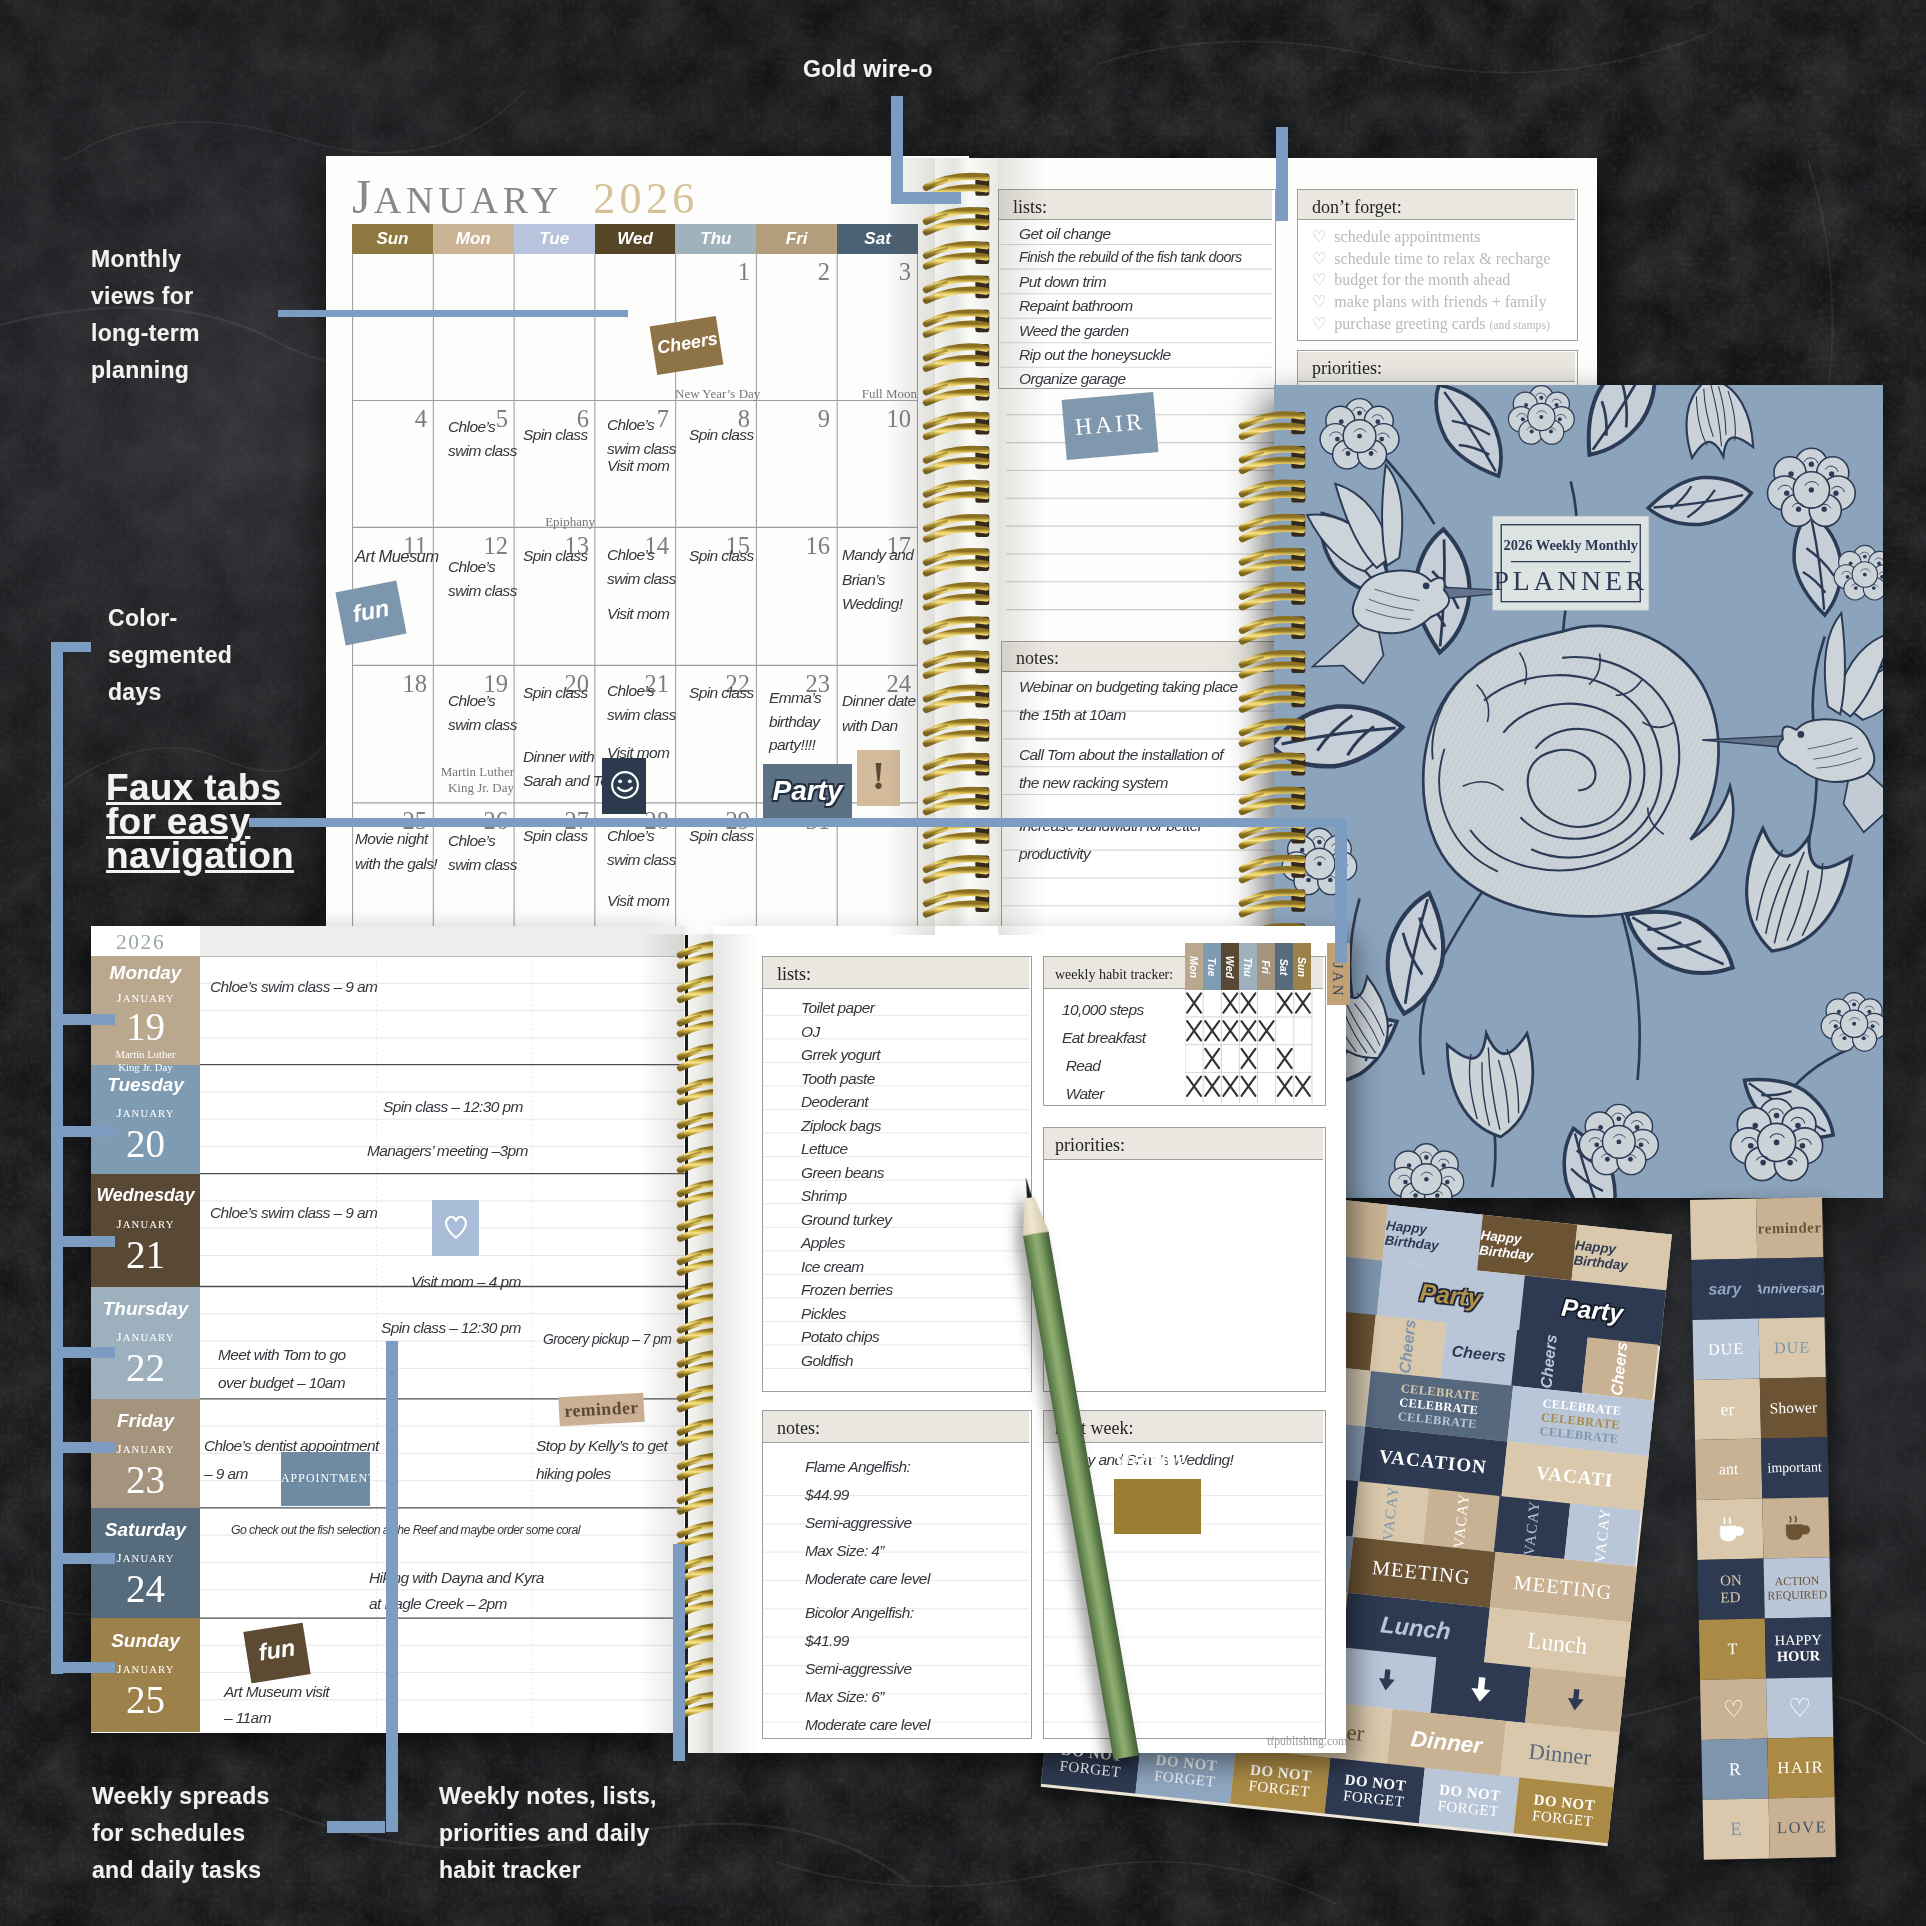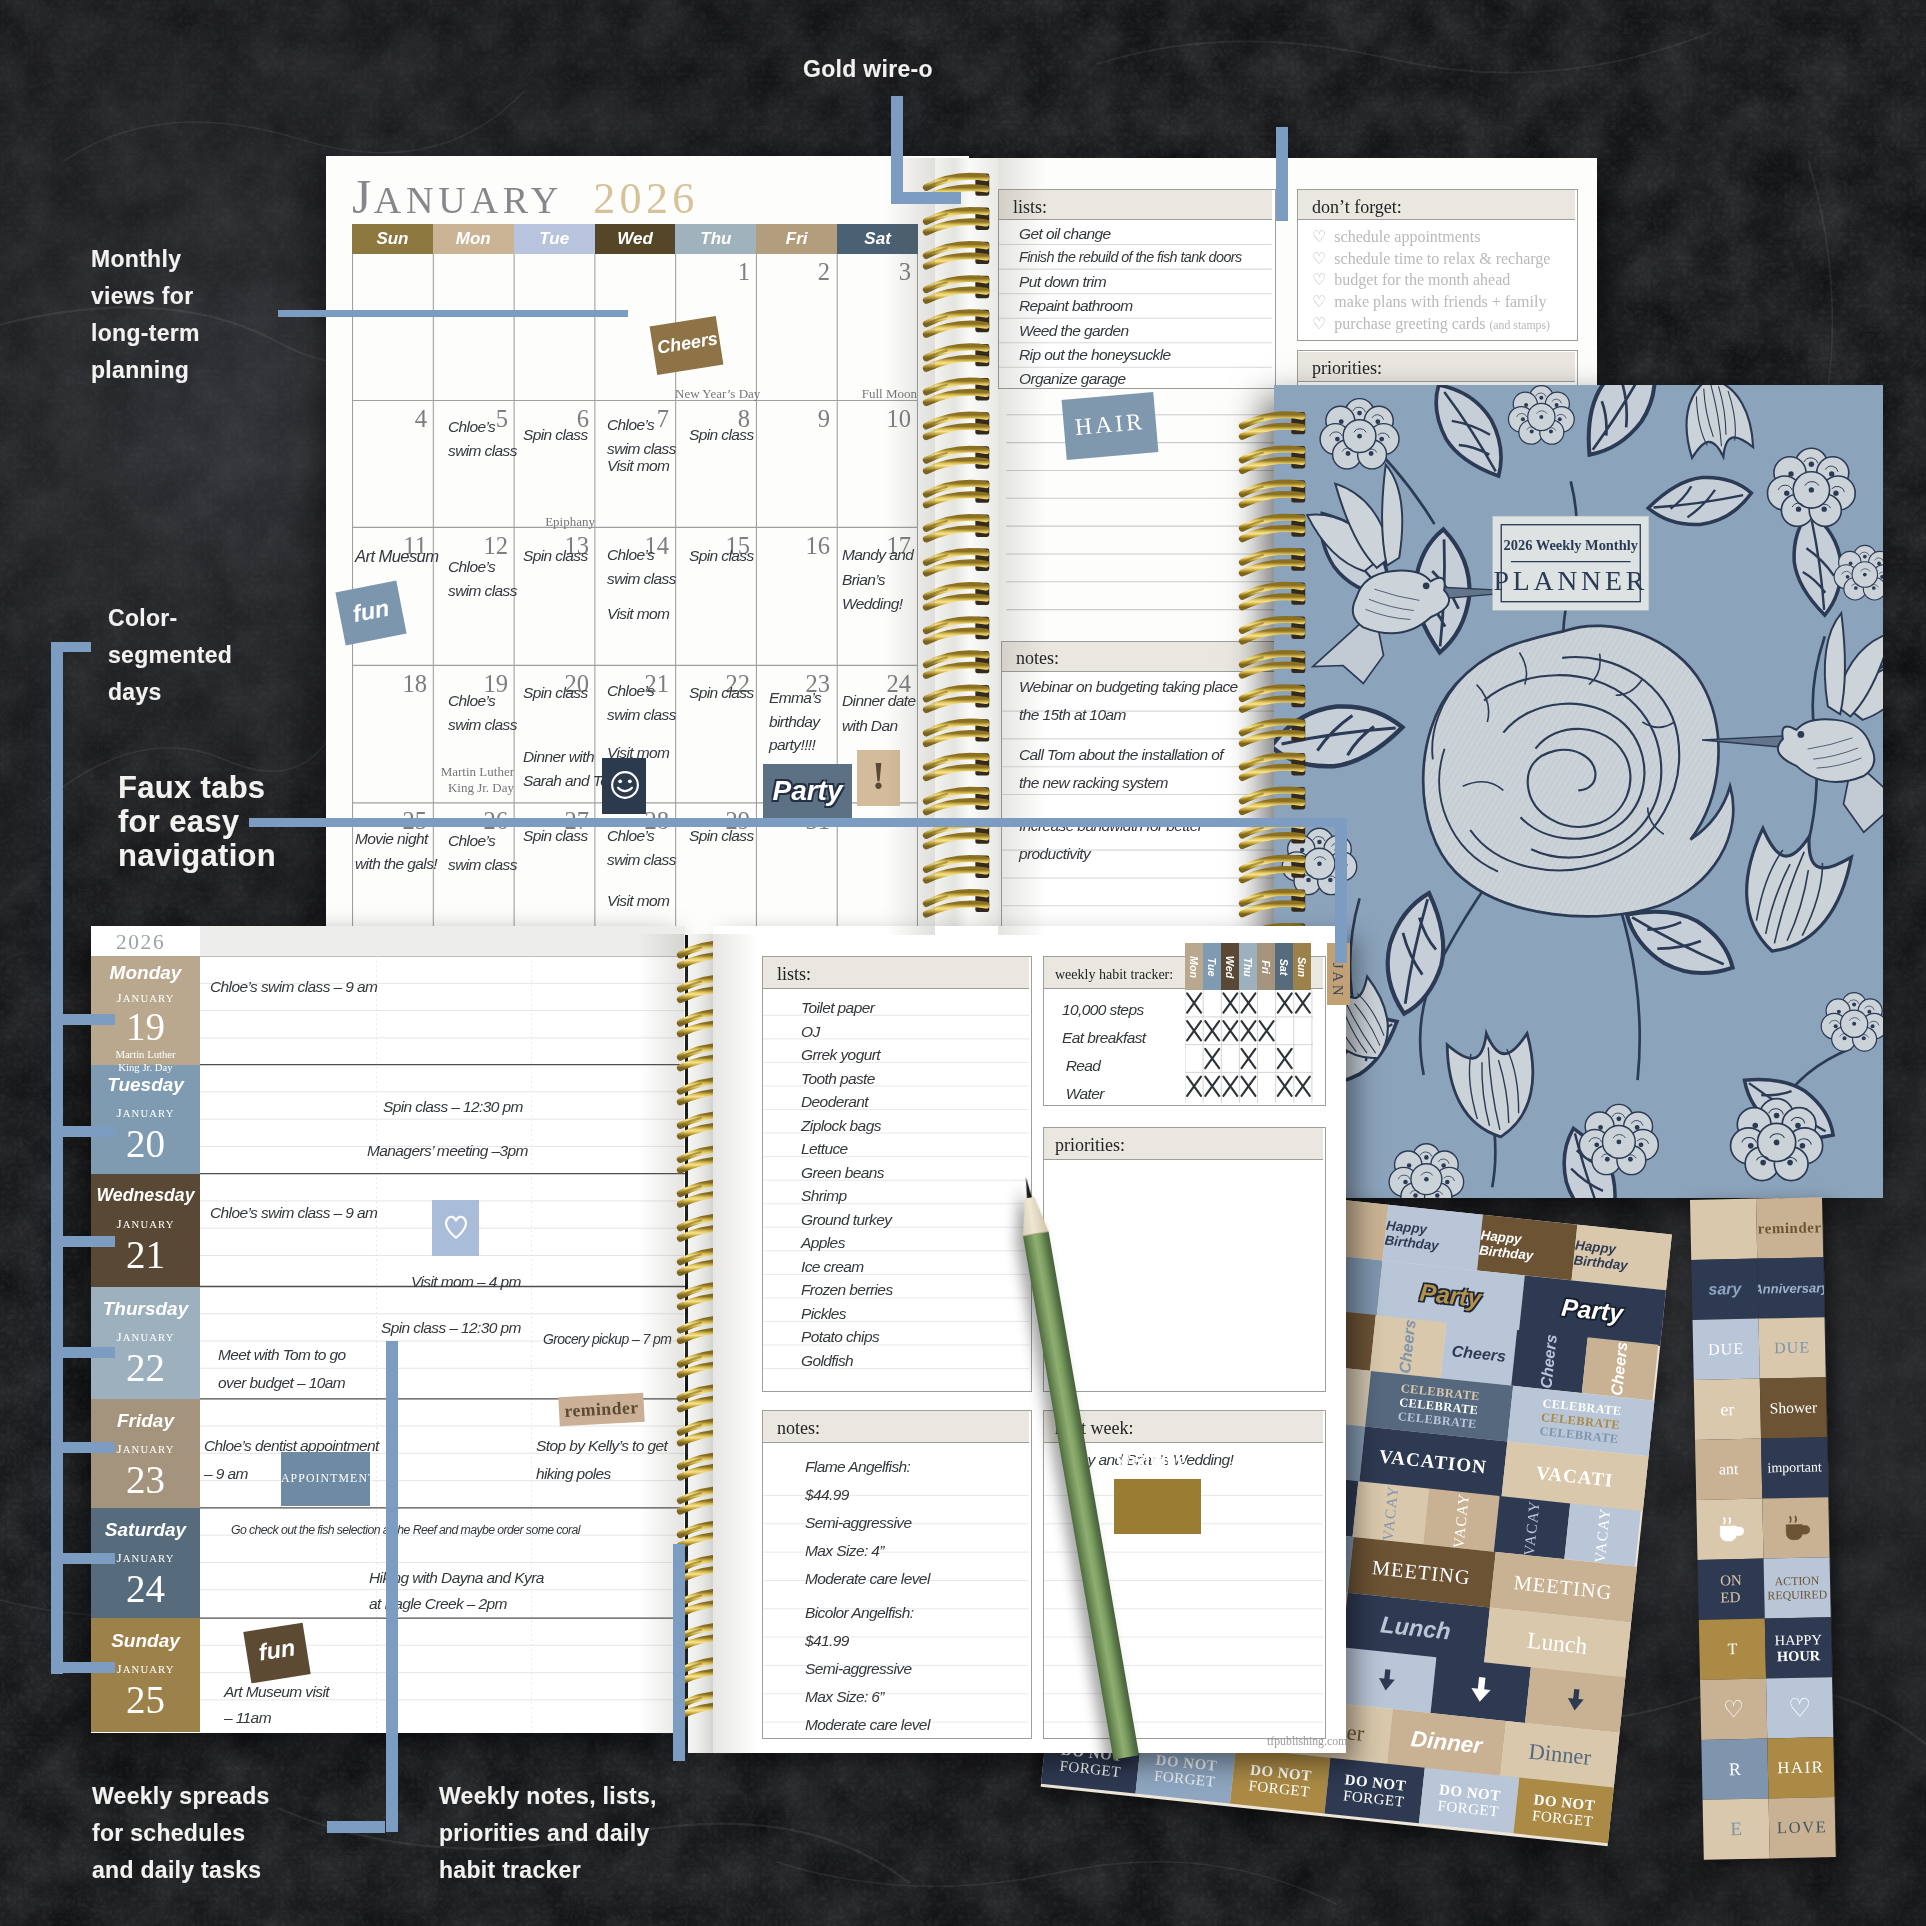--- a/index.html
+++ b/index.html
@@ -1092,21 +1092,21 @@
 views for
 long-term
 planning</div>
 
 <div class="conn" style="left:278px;top:310px;width:350px;height:7px;"></div>
 
 <div class="ann" style="left:108px;top:600px;">Color-
 segmented
 days</div>
 
-<div class="ann" style="left:118px;top:771px;font-size:31px;line-height:34px;">Faux tabs
+<div class="ann" style="left:106px;top:771px;font-size:37px;line-height:34px;text-decoration:underline;">Faux tabs
 for easy
 navigation</div>
 
 <div class="conn" style="left:249px;top:818px;width:1098px;height:8.6px;"></div>
 <div class="conn" style="left:1335px;top:826px;width:11.8px;height:137px;"></div>
 
 <div class="conn" style="left:51px;top:642px;width:11.8px;height:1032px;"></div>
 <div class="conn" style="left:63px;top:642px;width:28px;height:10.2px;"></div>
 <div class="conn" style="left:63px;top:1014px;width:52px;height:11.2px;"></div>
 <div class="conn" style="left:63px;top:1126px;width:52px;height:11.2px;"></div>

